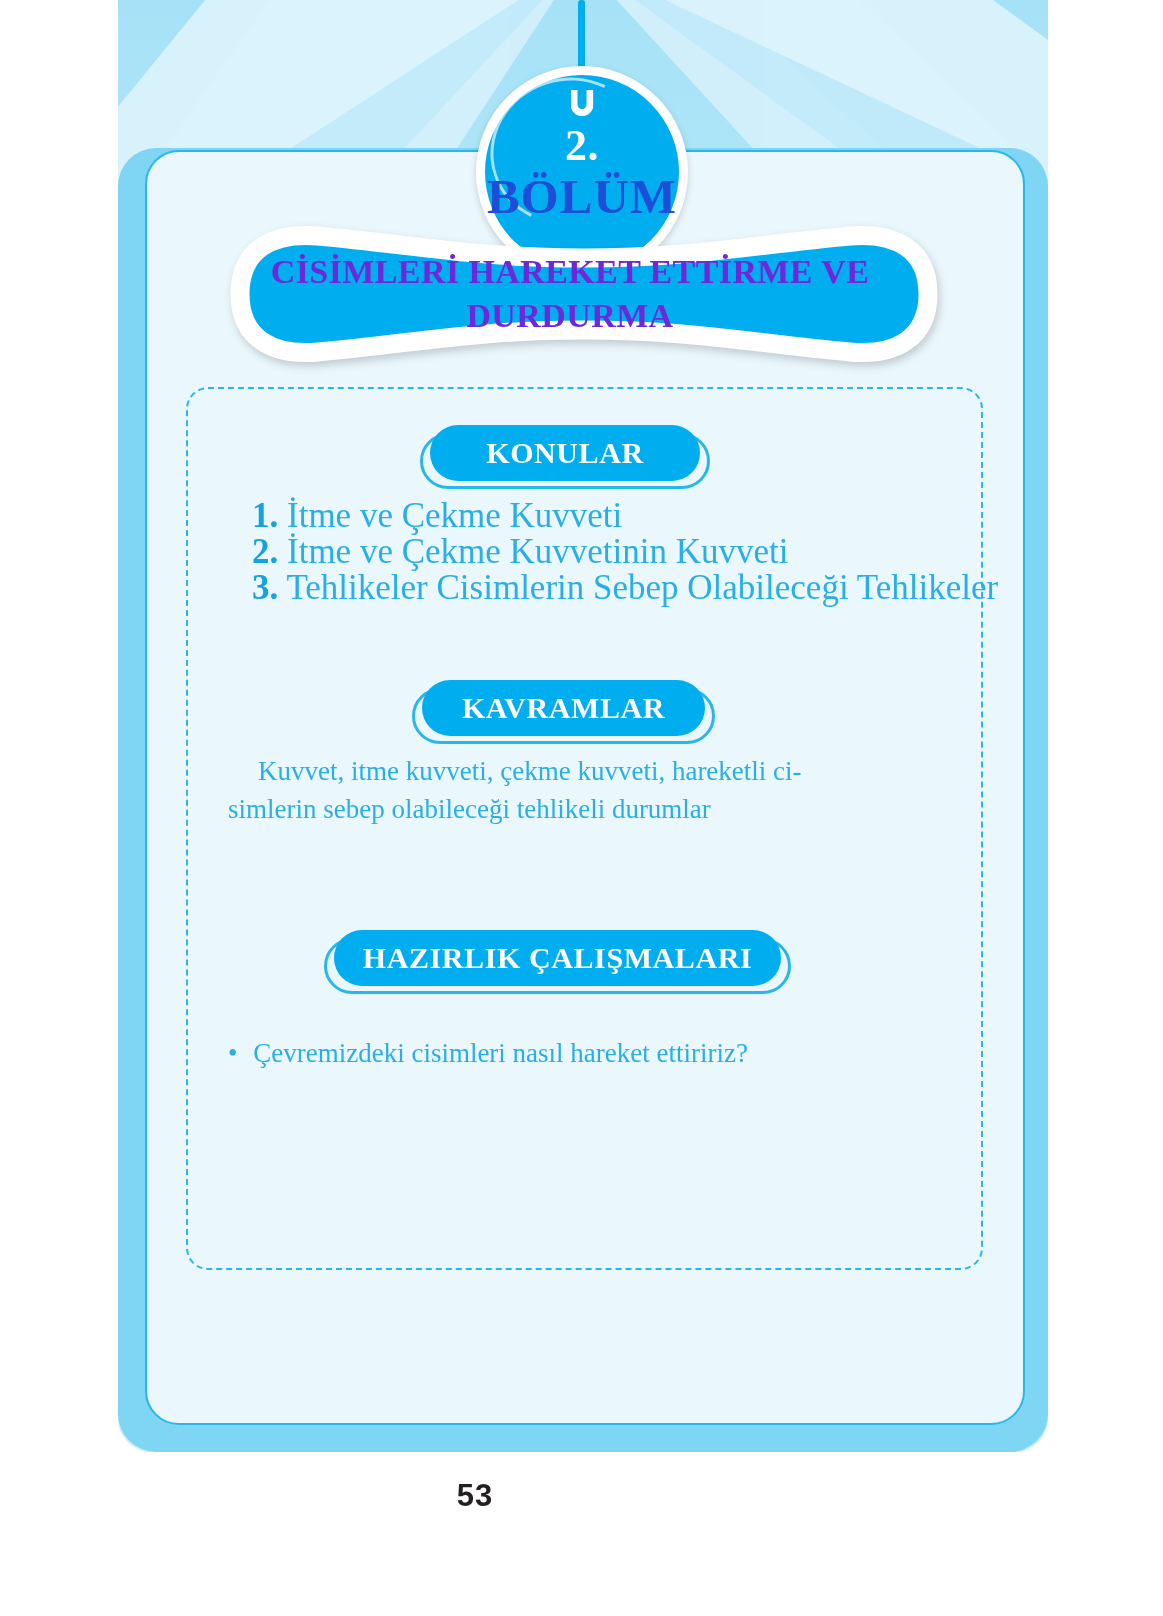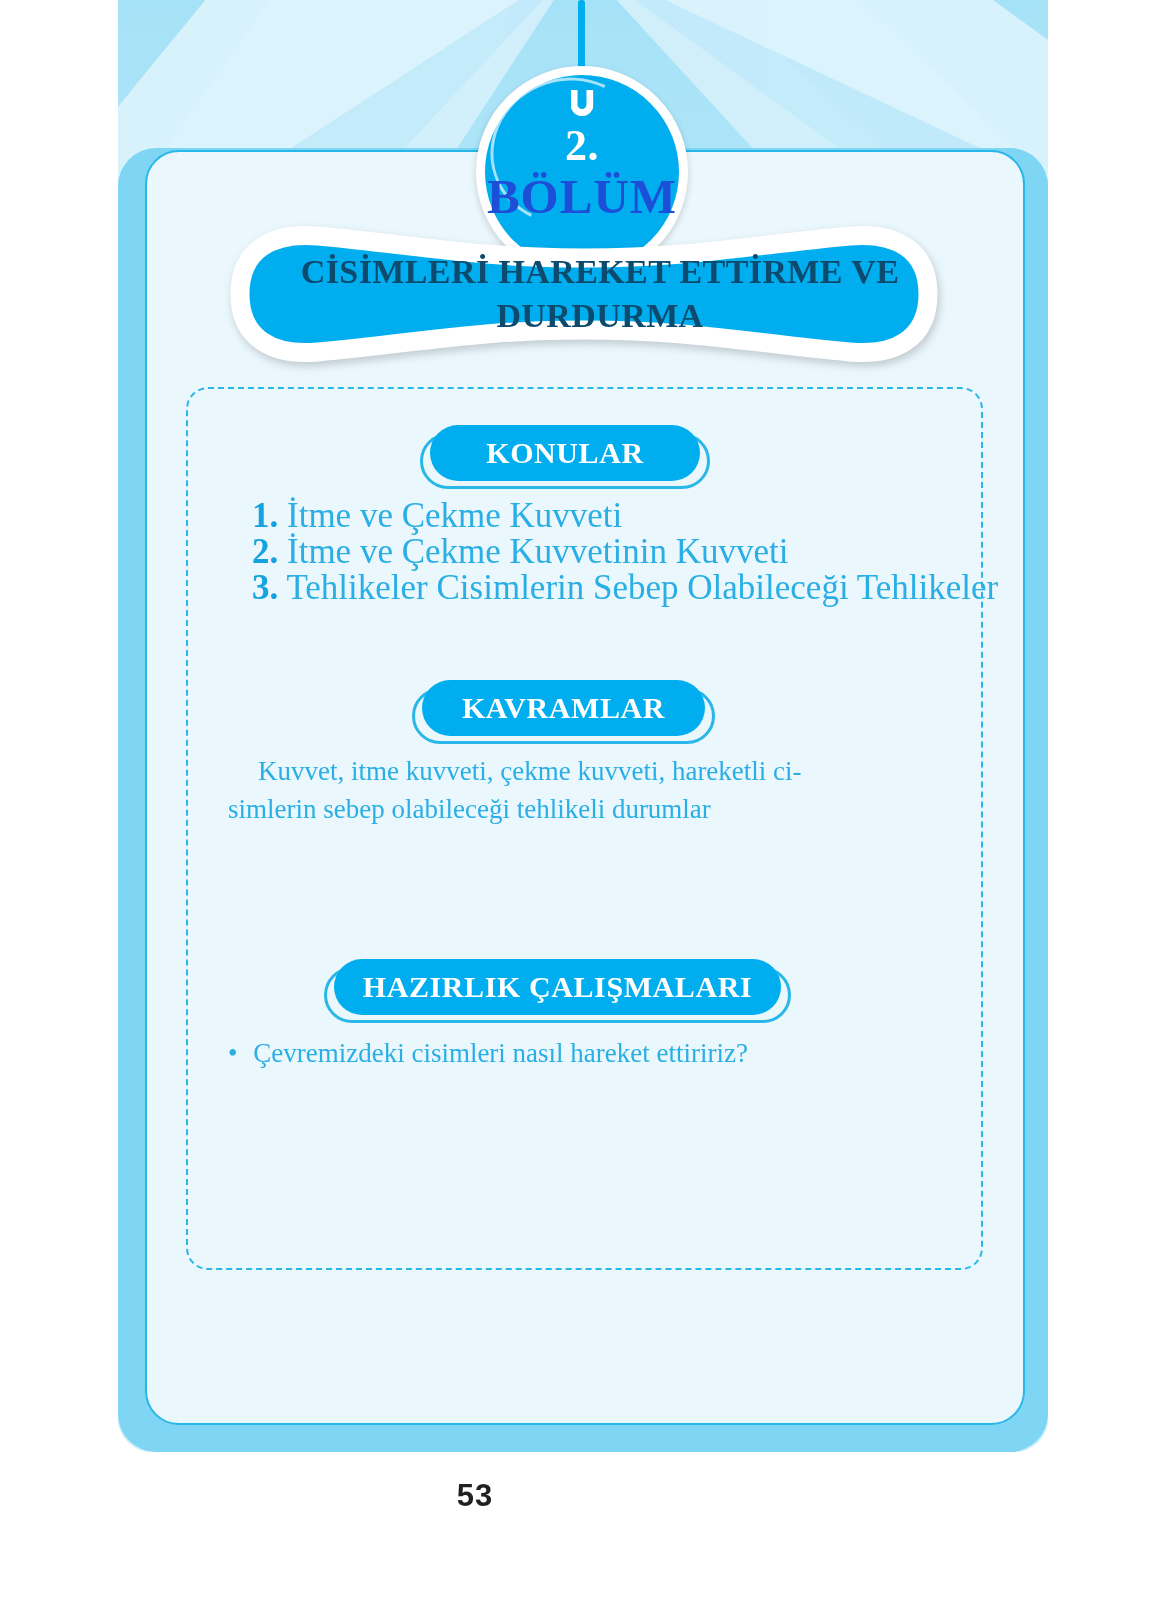--- a/index.html
+++ b/index.html
@@ -152,25 +152,25 @@
     position: absolute;
     left: 226px;
     top: 224px;
     width: 716px;
     height: 140px;
     filter: drop-shadow(2px 4px 4px rgba(0,0,0,0.18));
   }
   #ribbon-svg { position: absolute; left: 0; top: 0; }
   #ribbon-text {
     position: absolute;
-    left: 62px;
+    left: 32px;
     top: 26px;
     width: 624px;
     text-align: center;
-    color: #0c4a6e;
+    color: #6d28d9;
     font-size: 34px;
     line-height: 44px;
     font-weight: bold;
     letter-spacing: .4px;
   }
 
   
   .pill-wrap {
     position: absolute;
     height: 57px;
@@ -197,21 +197,21 @@
     font-weight: bold;
     letter-spacing: .6px;
     display: flex;
     align-items: center;
     justify-content: center;
     box-sizing: border-box;
   }
 
   #pill-konular     { left: 430px; top: 425px; width: 270px; }
   #pill-kavramlar   { left: 422px; top: 680px; width: 283px; }
-  #pill-hazirlik    { left: 334px; top: 930px; width: 447px; margin-top: 29px; }
+  #pill-hazirlik    { left: 334px; top: 930px; width: 447px; }
 
   
   #topic-list {
     position: absolute;
     left: 252px;
     top: 498px;
     width: 710px;
     color: #29aee5;
     font-size: 35px;
     line-height: 36px;

